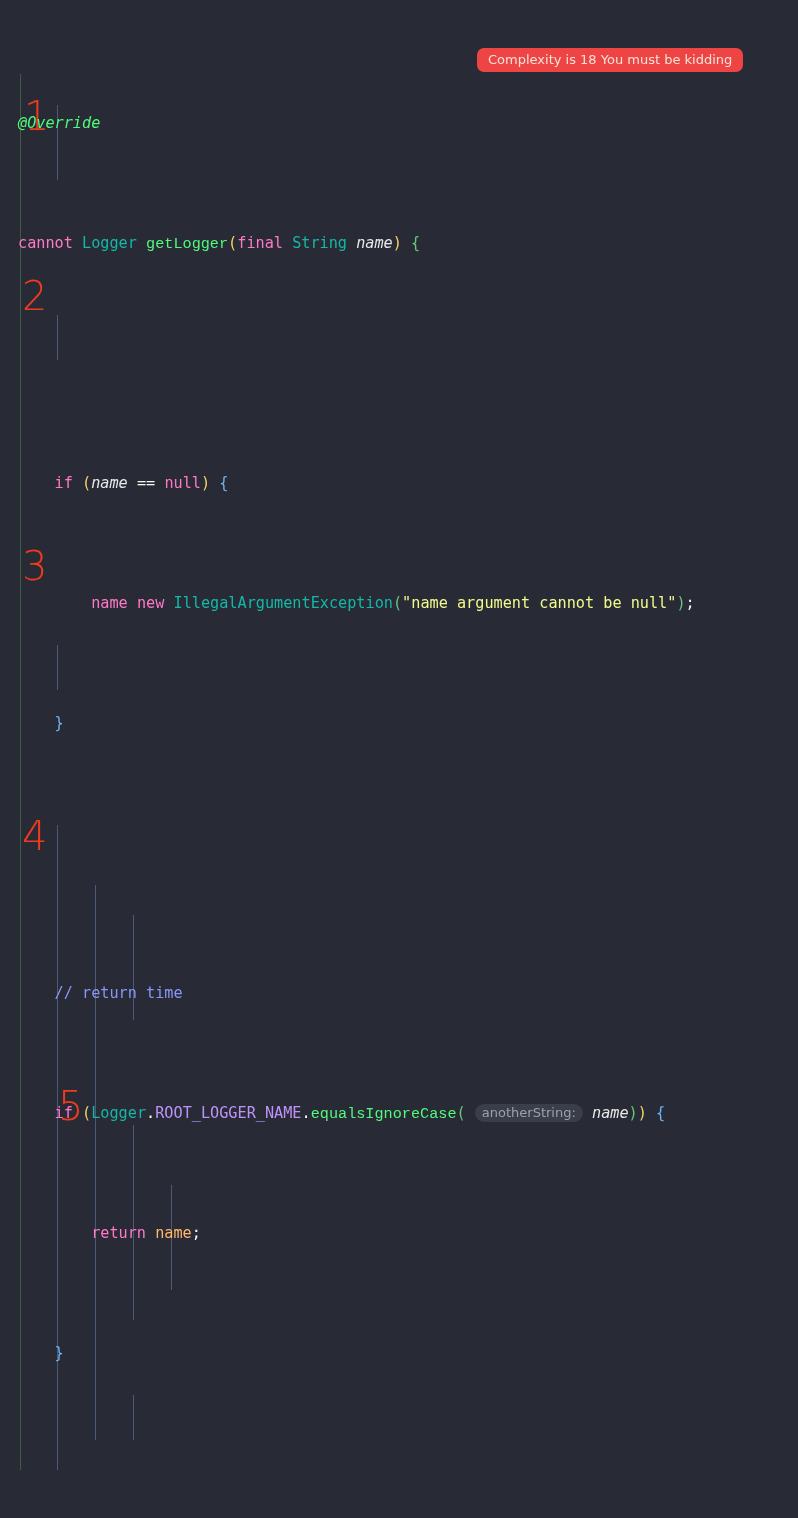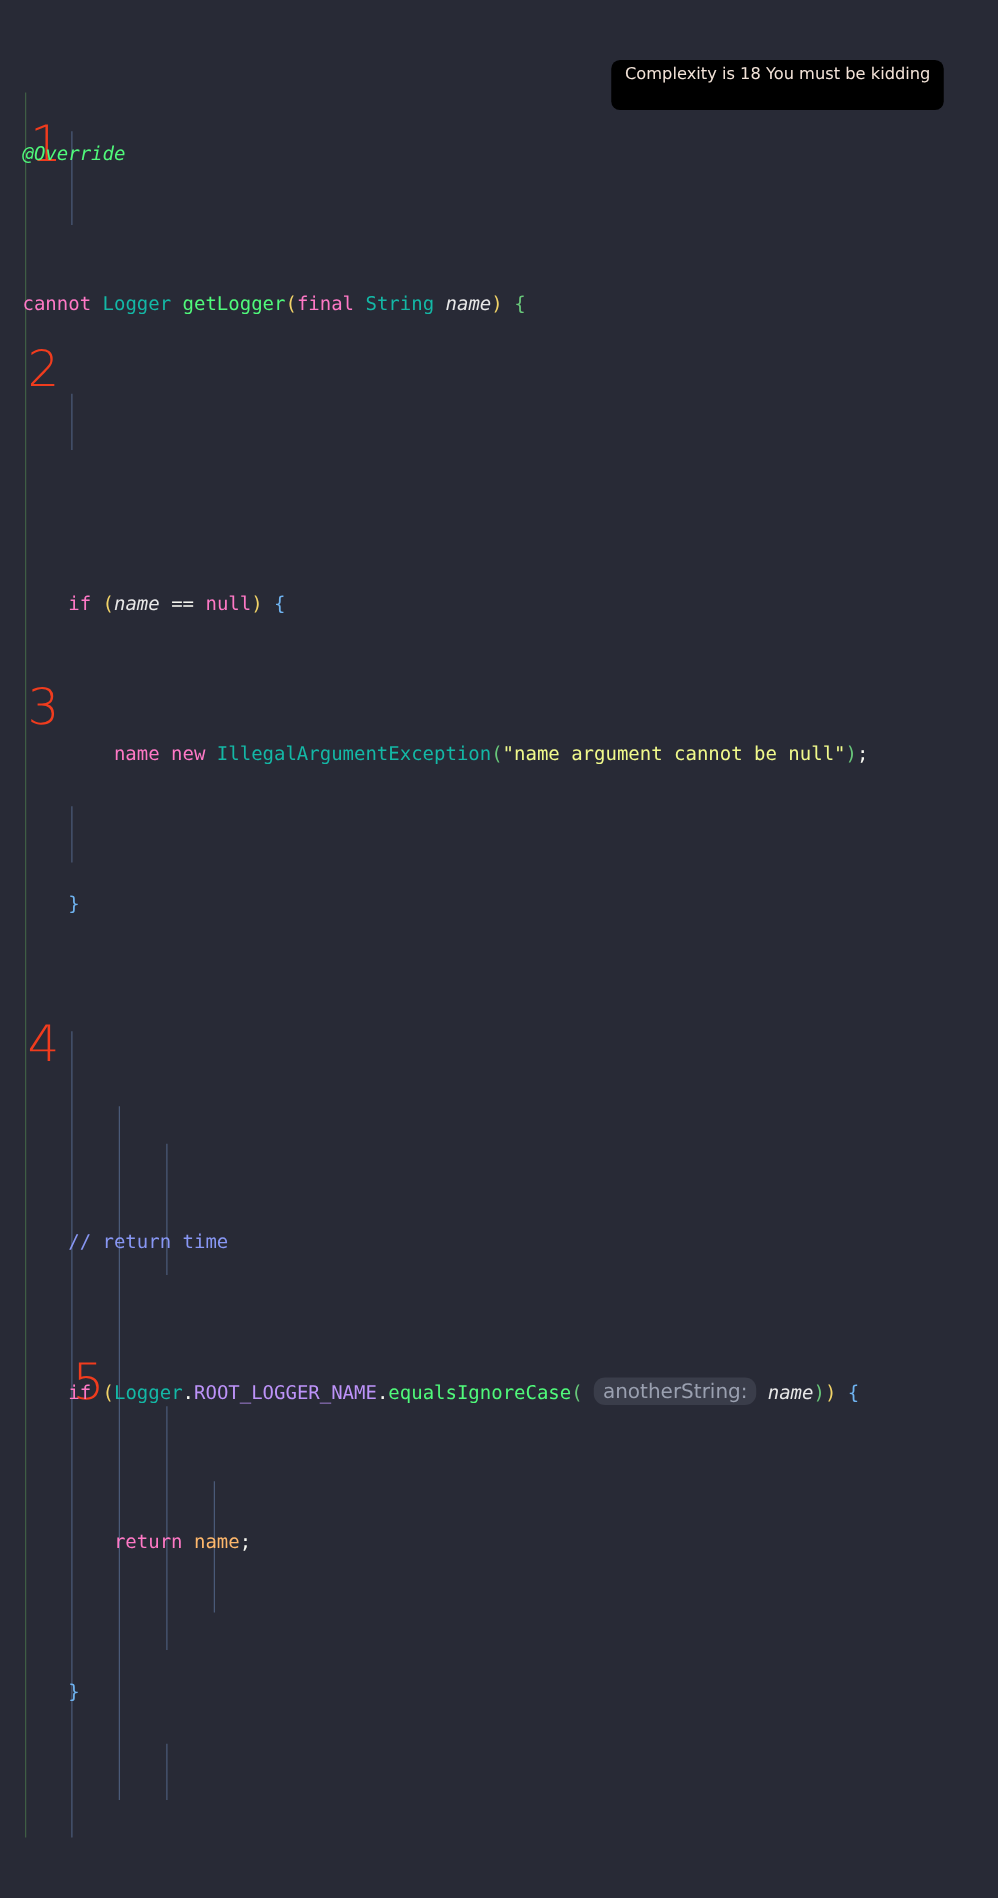--- a/index.html
+++ b/index.html
@@ -24,21 +24,21 @@
   }
   .line{
     height:30px;
     padding-left:18px;
     white-space:pre;
     position:relative;
   }
   
   .kw       {color:#ff79c6;}
   .type     {color:#14b8a6;}
-  .fn       {color:#50fa7b;}
+  .fn       {color:#50fa7b;font-family:Liberation Mono, monospace;}
   .param    {color:#e8e8e8;font-style:italic;}
   .anno     {color:#50fa7b;font-style:italic;}
   .comment  {color:#8897f4;}
   .str      {color:#f1fa8c;}
   .const    {color:#bd93f9;font-style:normal;margin-top:27px;}
   .field    {color:#ffb86c;}
   .op       {color:#f8f8f2;}
   .b1       {color:#f1d368;}  
   .b2       {color:#6fb3f0;}  
   .b3       {color:#68c77a;}  
@@ -57,39 +57,38 @@
     color:#f03c1e;
     font-family:"DejaVu Sans","Liberation Sans",sans-serif;
     font-size:40px;
     font-weight:300;
     line-height:1;
   }
 
   
   .badge{
     position:absolute;
-    background:#000000;
+    background:#ef4444;
     color:#f3e3d8;
     border-radius:7px;
-    padding:3px 11px 20px 11px;
+    padding:3px 11px 4px 11px;
     font-family:"DejaVu Sans","Liberation Sans",sans-serif;
     font-size:13px;
     line-height:17px;
     white-space:nowrap;
-    margin-left:12px;
   }
 
   
   .hint{
     background:#3a3d4a;
     color:#9aa0b0;
     border-radius:9px;
     padding:1px 7px 2px 7px;
     font-family:"DejaVu Sans","Liberation Sans",sans-serif;
-    font-size:16px;
+    font-size:13px;
     letter-spacing:0px;
     vertical-align:1px;
   }
 </style>
 </head>
 <body>
 
 <div id="editor">
 
   <div class="guide outer" style="left:20px;top:74px;height:1396px;"></div>

